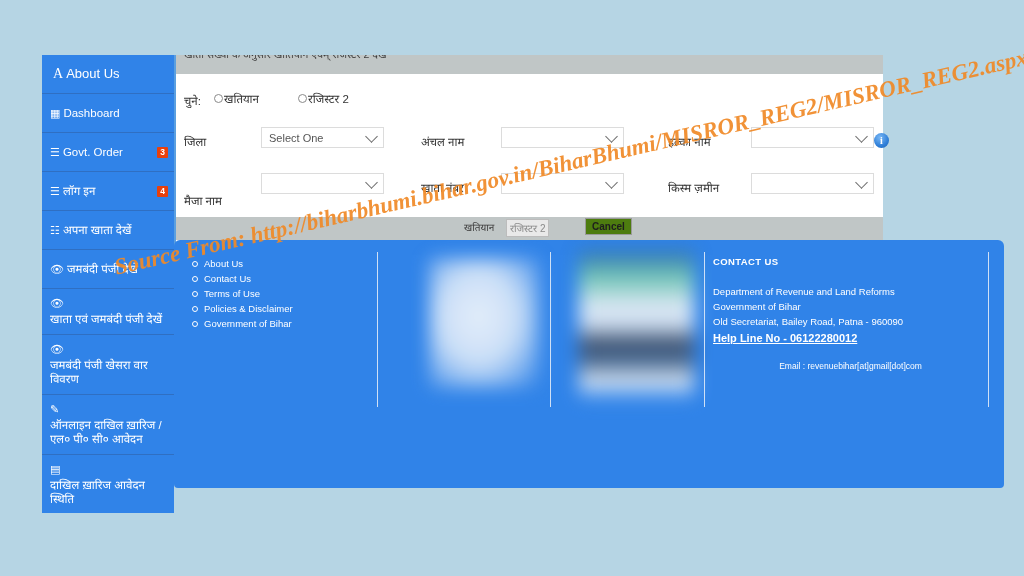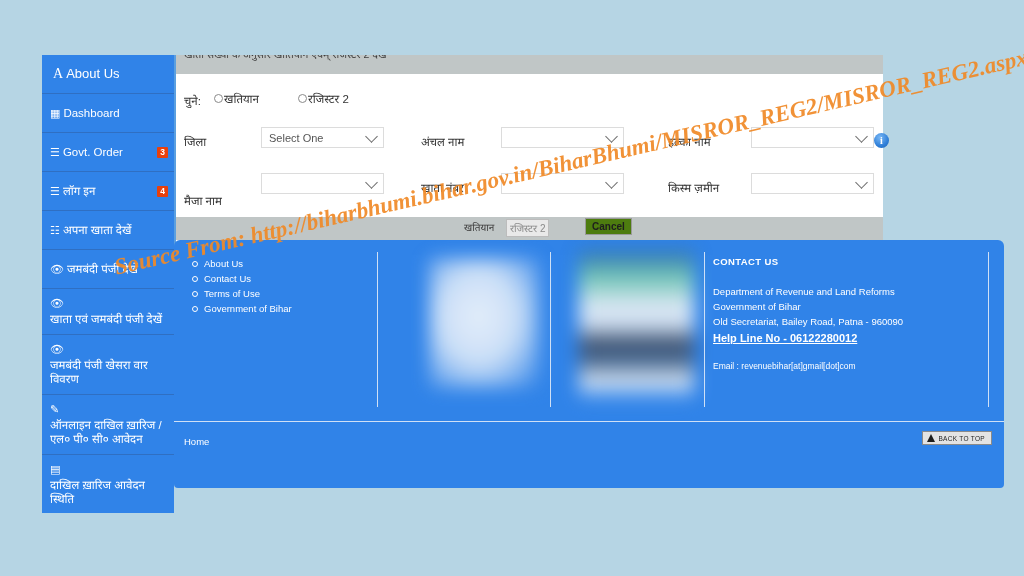--- a/index.html
+++ b/index.html
@@ -99,21 +99,21 @@
     content:"";position:absolute;left:4px;top:5px;width:4px;height:4px;
     border:1px solid #ffffff;border-radius:50%;
   }
   #links-col ul{margin:0;padding:0;}
   .vdiv{position:absolute;top:12px;width:1px;height:155px;background:#cfe0f6;}
   .blur-img{position:absolute;filter:blur(9px);opacity:.95;}
   #contact-col{position:absolute;left:539px;top:16px;width:275px;color:#fff;}
   #contact-title{font-size:9.5px;font-weight:bold;letter-spacing:.4px;margin-bottom:17px;}
   #contact-col .cline{font-size:9.5px;line-height:15px;}
   #helpline{font-size:11px;font-weight:bold;text-decoration:underline;line-height:18px;}
-  #email{font-size:8.5px;margin-top:14px;}
+  #email{font-size:8.5px;margin-top:14px;text-align:center;}
   #footer-mid{
     position:absolute;left:0;top:181px;width:830px;height:38px;
     border-top:1px solid #cfe0f6;
   }
   #home-link{position:absolute;left:10px;top:14px;color:#fff;font-size:9.5px;}
   #back-top{
     position:absolute;right:12px;top:9px;background:#e3e3e3;border:1px solid #8a8a8a;
     font-size:6.5px;color:#1d1d1d;padding:2px 6px 2px 4px;display:flex;align-items:center;gap:3px;
     letter-spacing:.3px;
   }
@@ -267,20 +267,21 @@
 
 <div id="footer">
 
   <div id="footer-cols">
 
     <div id="links-col">
       <ul>
         <li>About Us</li>
         <li>Contact Us</li>
         <li>Terms of Use</li>
+        <li>Policies &amp; Disclaimer</li>
         <li>Government of Bihar</li>
       </ul>
     </div>
 
     <div class="vdiv" style="left:203px;"></div>
 
     <div class="blur-img" style="left:255px;top:18px;width:110px;height:130px;background:radial-gradient(ellipse at 45% 45%,#eef4fb 0%,#d3e4f8 45%,#3083e8 100%);"></div>
 
     <div class="vdiv" style="left:376px;"></div>
 
@@ -293,25 +294,18 @@
       <div class="cline">Department of Revenue and Land Reforms</div>
       <div class="cline">Government of Bihar</div>
       <div class="cline">Old Secretariat, Bailey Road, Patna - 960090</div>
       <div id="helpline">Help Line No - 06122280012</div>
       <div id="email">Email : revenuebihar[at]gmail[dot]com</div>
     </div>
 
     <div class="vdiv" style="left:814px;"></div>
   </div>
 
-  <div id="footer-mid">
-    <span id="home-link">Home</span>
-    <span id="back-top">
-      <span class="tri"></span>
-      <span>BACK TO TOP</span>
-    </span>
-  </div>
 
 </div>
 
 <div id="wm">
   <span>Source From: http://biharbhumi.bihar.gov.in/BiharBhumi/MISROR_REG2/MISROR_REG2.aspx</span>
 </div>
 
 </body></html>

